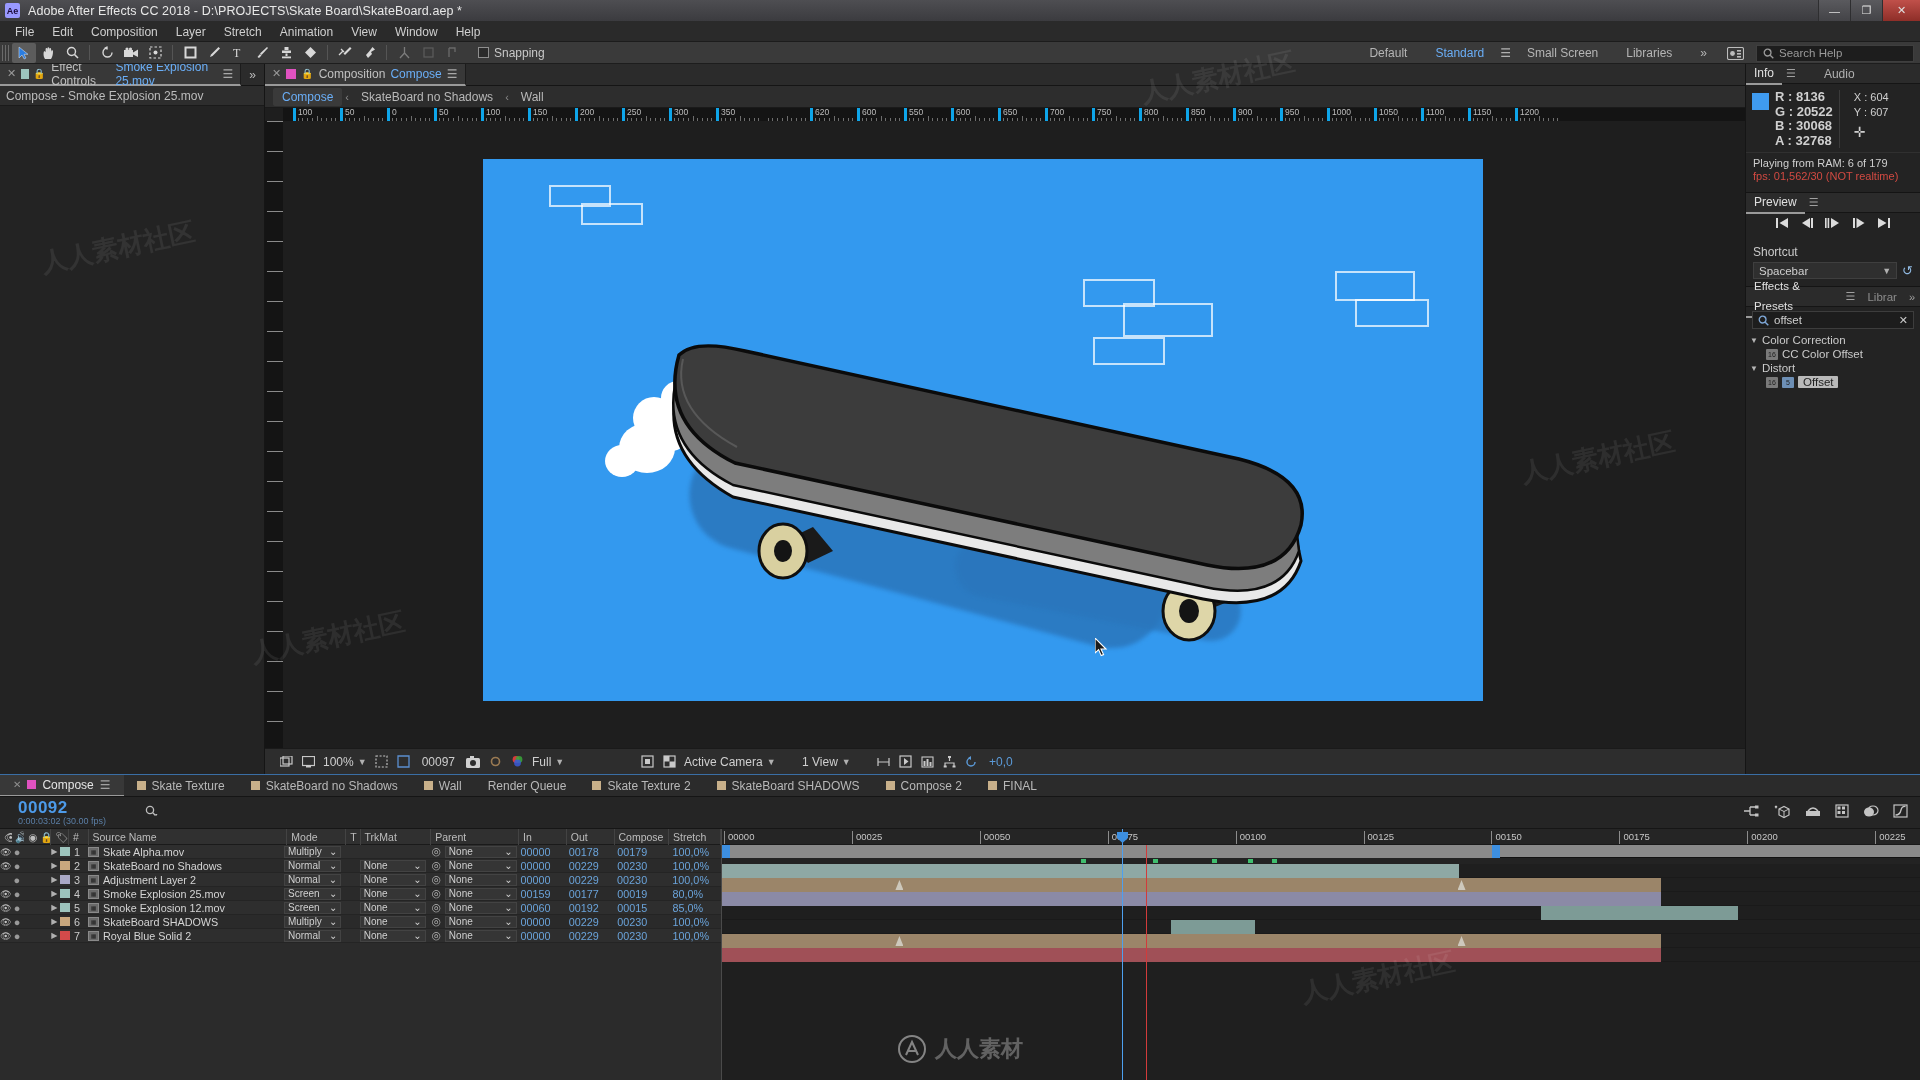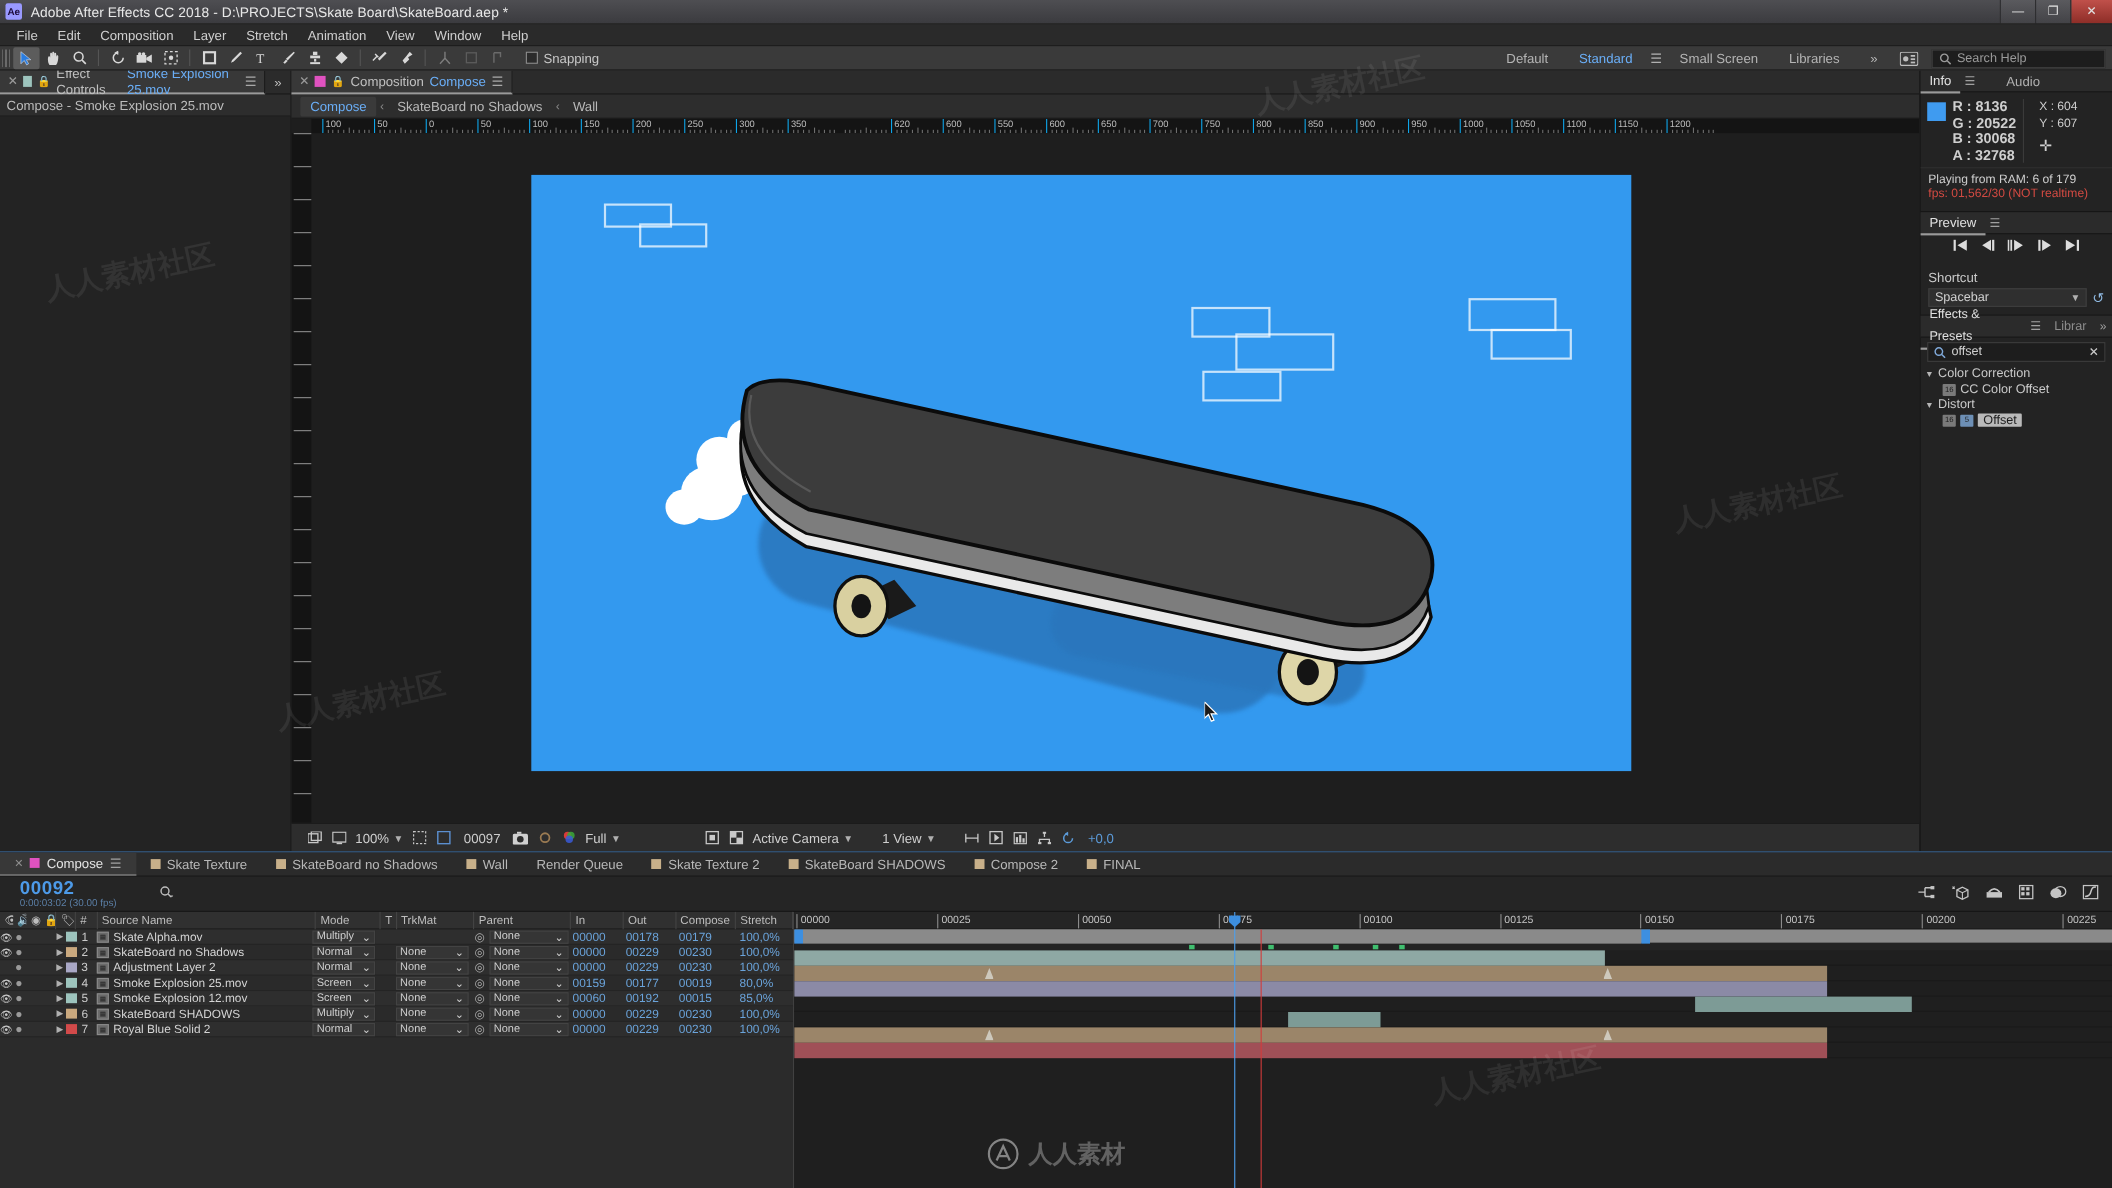--- a/index.html
+++ b/index.html
@@ -78,21 +78,21 @@
   .breadcrumb{ height:22px; display:flex;align-items:center; gap:0; background:#2d2d2d; padding-left:8px;
     border-bottom:1px solid #1a1a1a;}
   .bc-item{ padding:2px 9px; font-size:12px; color:#b9b9b9;}
   .bc-item.active{ color:#6aaef7; background:#3a3a3a; border-radius:2px;}
   .bc-arrow{ color:#8a8a8a; font-size:11px; padding:0 3px;}
 
   .comp-stage{ flex:1; position:relative; background:#1e1e1e; overflow:hidden; display:flex; }
   .ruler-h{ position:absolute; left:18px; right:0; top:0; height:13px; background:#141414;
      overflow:hidden; z-index:3;}
   .ruler-v{ position:absolute; left:0; top:13px; width:18px; bottom:0; background:#141414; overflow:hidden; z-index:3;}
-  .rt{ position:absolute; top:0; font-size:8.5px; color:#bdbdbd; padding-left:2px; border-left:1px solid #0ea5e9; height:13px;line-height:9px;}
+  .rt{ position:absolute; top:0; font-size:8.5px; color:#bdbdbd; padding-left:2px; border-left:3px solid #0ea5e9; height:13px;line-height:9px;}
   .rtick{ position:absolute; bottom:0; width:1px; height:3px; background:#6e6e6e;}
   .rtick.mid{ height:5px;}
   .rtv{ position:absolute; left:2px; width:18px; font-size:8.5px; color:#bdbdbd; border-top:1px solid #8a8a8a;}
 
   .canvaswrap{ position:absolute; left:18px; top:13px; right:0; bottom:0; display:flex;align-items:center;justify-content:center;}
   .canvas{ width:1000px; height:542px; background:#3399ef; position:relative; overflow:hidden; margin-left:-62px; margin-top:-10px;}
 
   .cloud{ position:absolute; background:#ffffff; border-radius:50%; }
   .wire{ position:absolute; border:2px solid rgba(255,255,255,.72); }
   .cursor-arrow{ position:absolute; z-index:9; }

